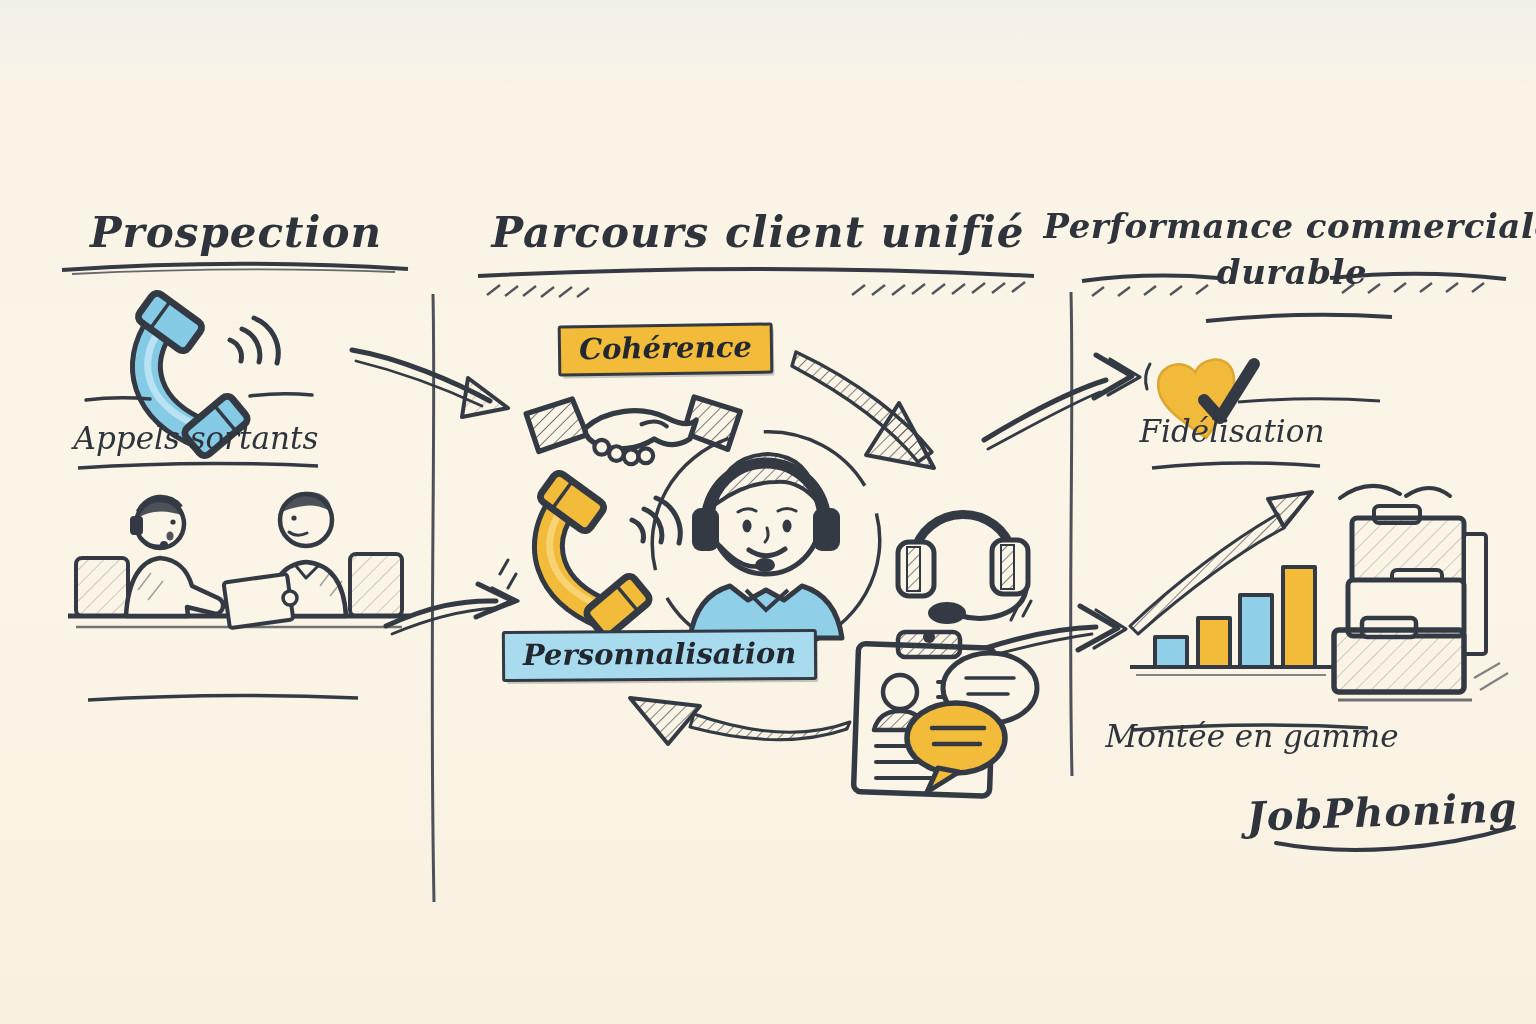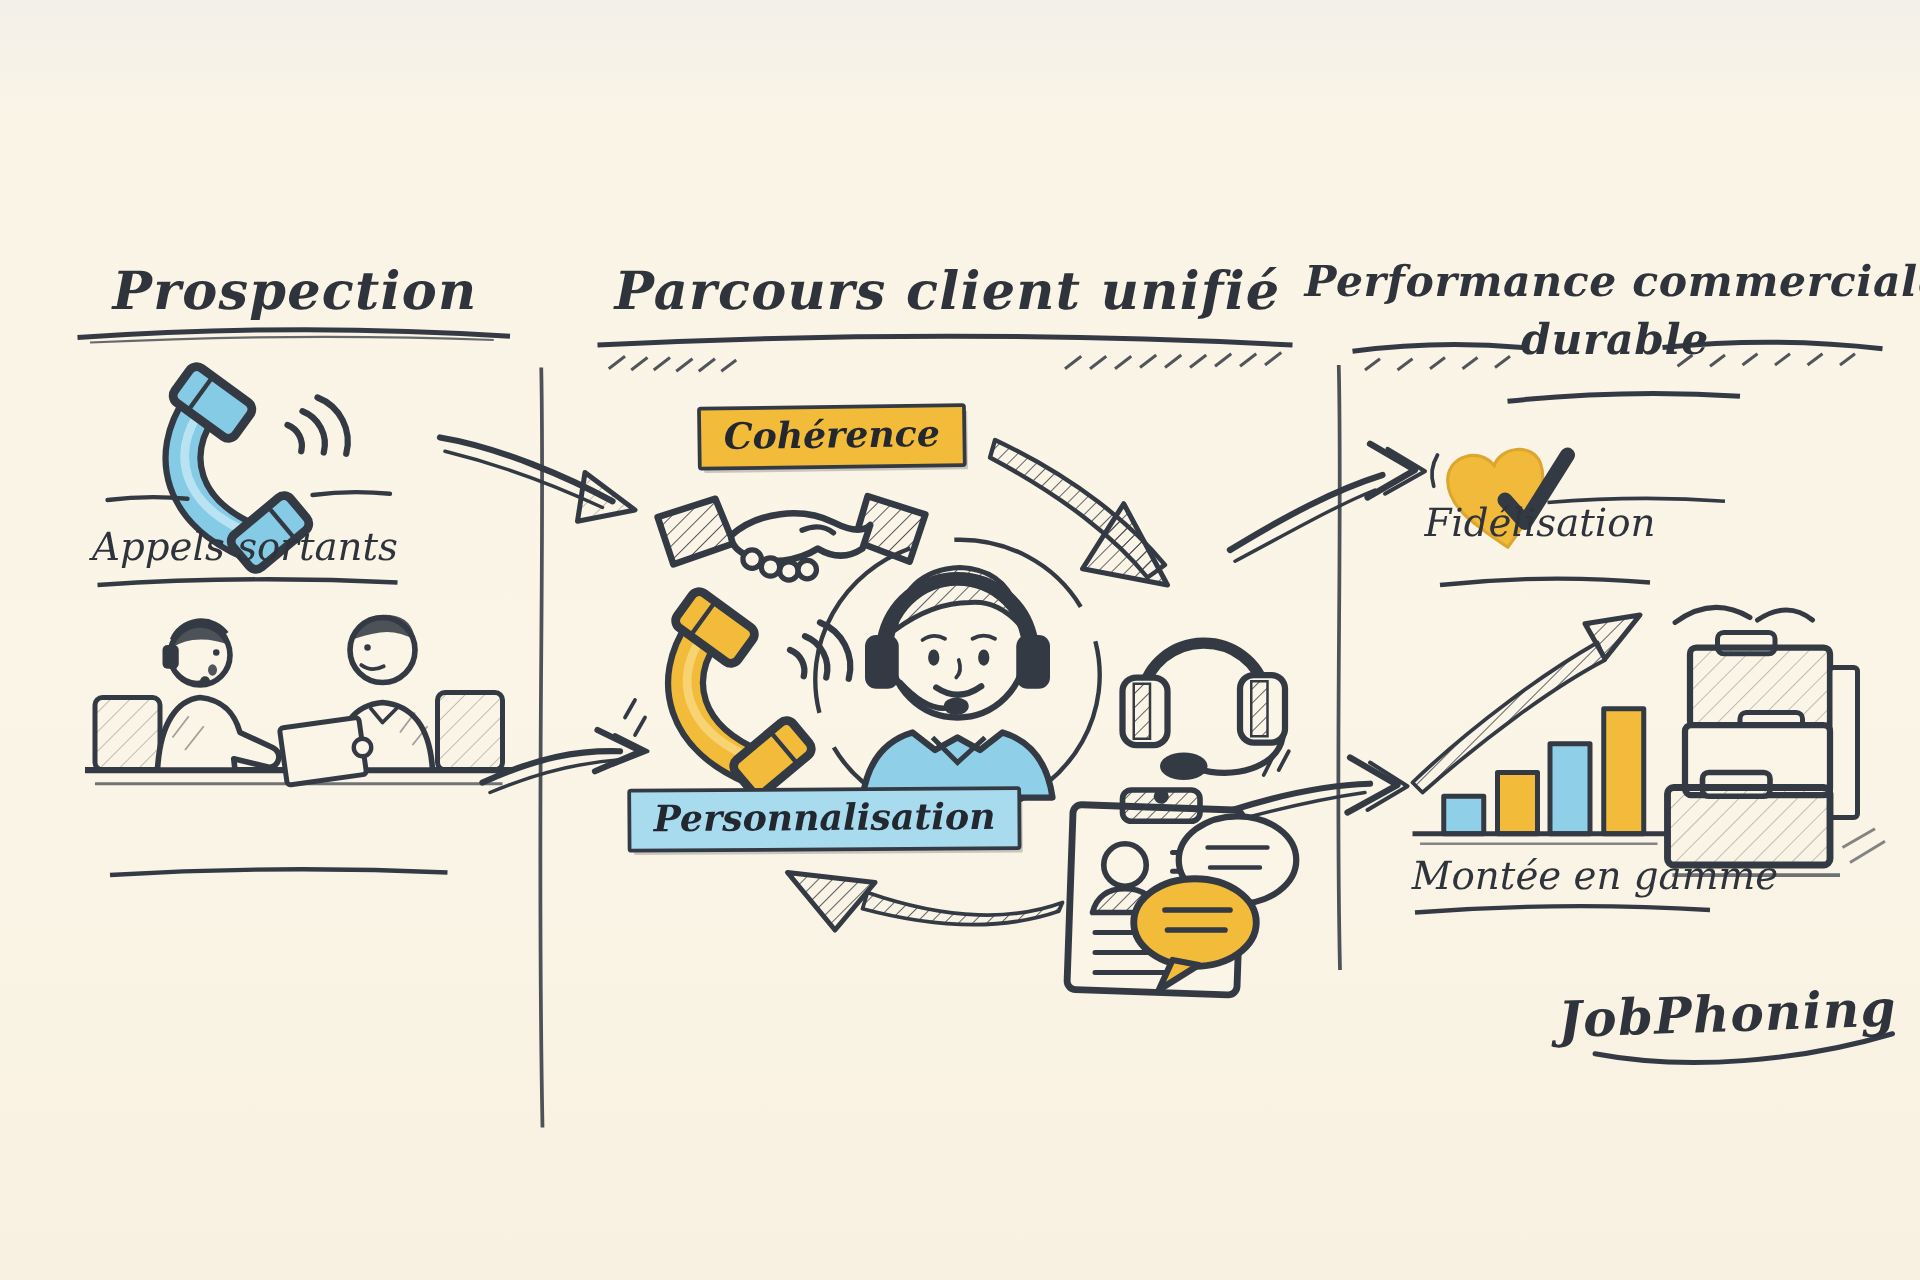--- a/index.html
+++ b/index.html
@@ -298,18 +298,18 @@
 <div class="t title" style="left:236px; top:208px;">Prospection</div>
 <div class="t title" style="left:758px; top:208px;">Parcours client unifié</div>
 <div class="t title3" style="left:1300px; top:206px;">Performance commerciale</div>
 <div class="t title3" style="left:1292px; top:252px;">durable</div>
 
 <div class="t label" style="left:196px; top:420px;">Appels sortants</div>
 
 <div class="badge badge-yellow" style="left:558px; top:324px;">Cohérence</div>
 <div class="badge badge-blue" style="left:502px; top:630px;">Personnalisation</div>
 
-<div class="t label" style="left:1232px; top:401px;">Fidélisation</div>
-<div class="t label" style="left:1252px; top:683px;margin-left:24px;">Montée en gamme</div>
+<div class="t label" style="left:1232px; top:413px;">Fidélisation</div>
+<div class="t label" style="left:1252px; top:718px;">Montée en gamme</div>
 
 <div class="t sig" style="left:1382px; top:788px;">JobPhoning</div>
 
 </div>
 
 </body></html>

